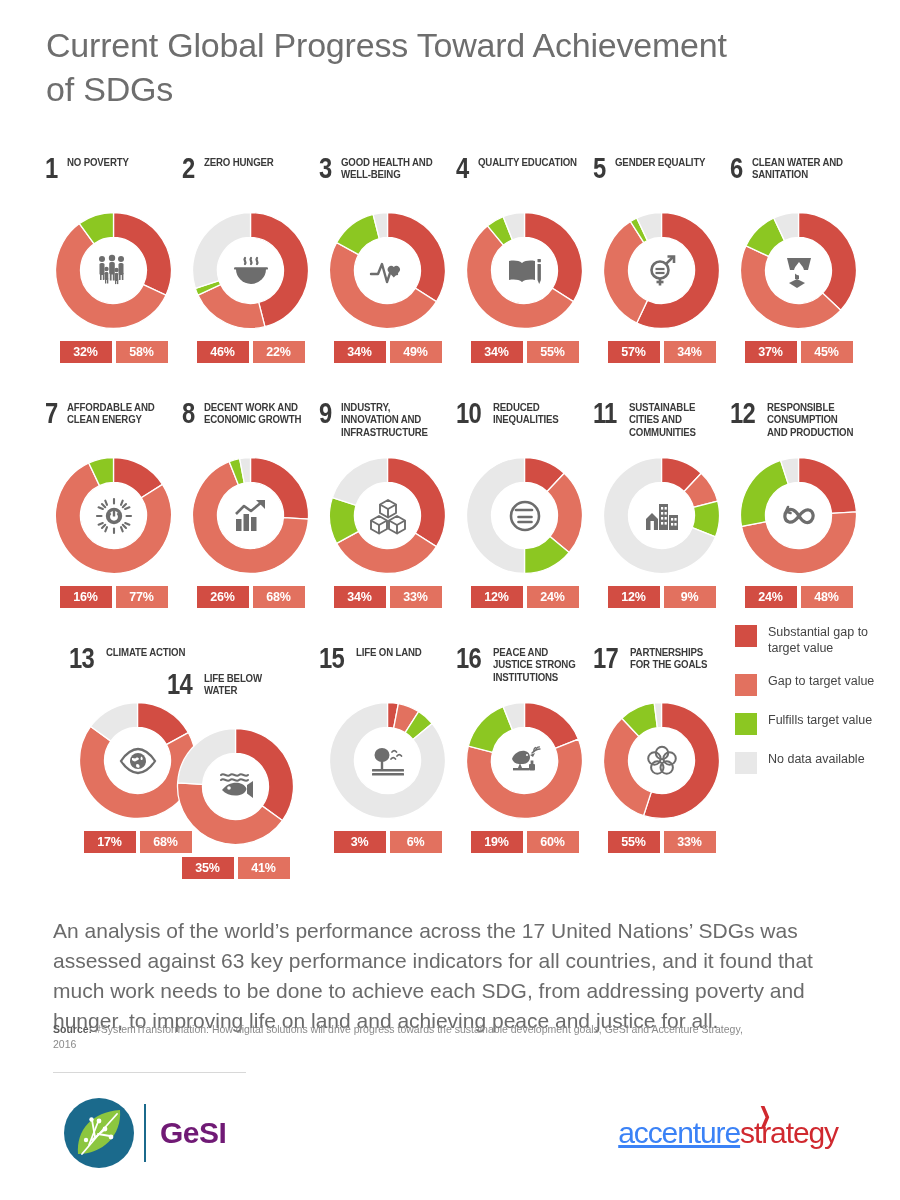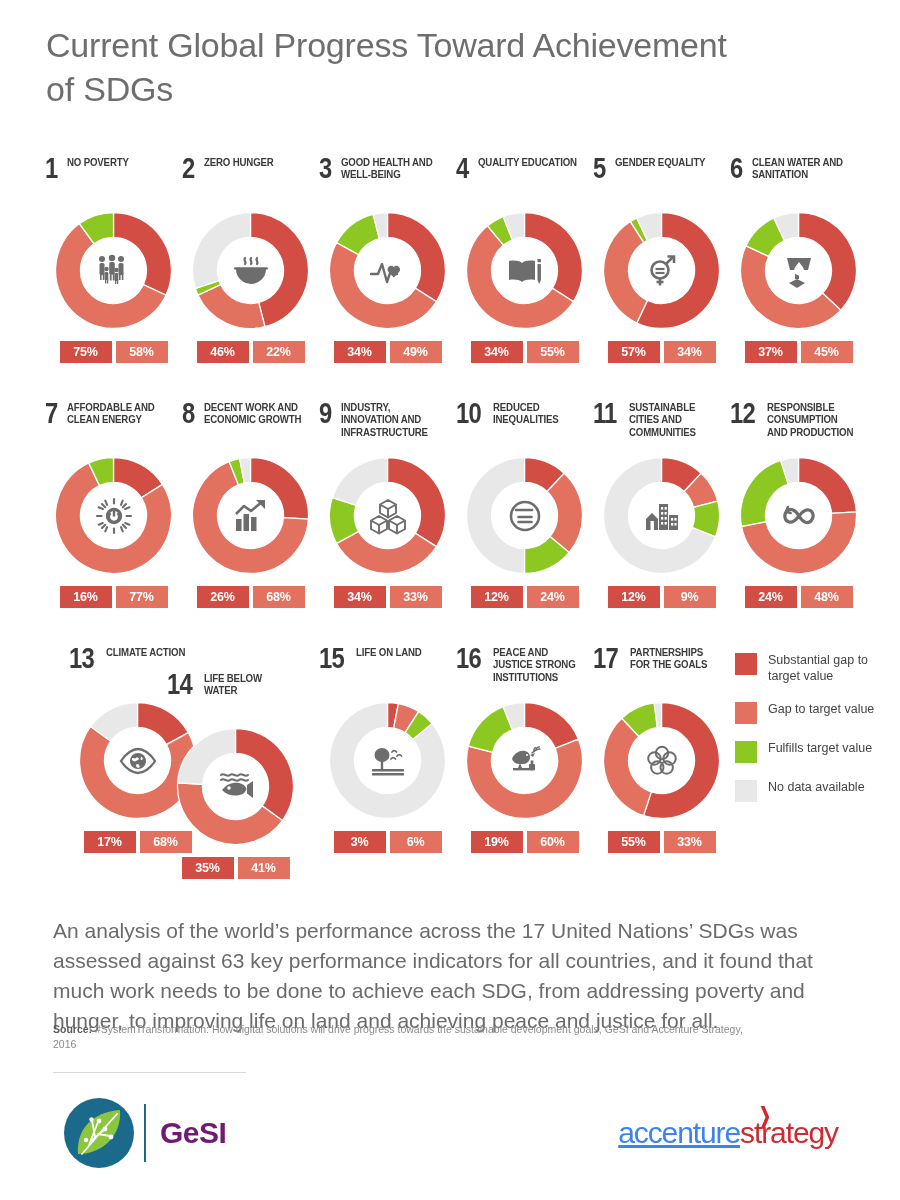--- a/index.html
+++ b/index.html
@@ -99,21 +99,21 @@
     font-size: 12.5px;
     font-weight: 700;
     letter-spacing: -0.2px;
   }
   .badge.dark { background: #d24d43; }
   .badge.light { background: #e2715f; }
 
   
   .legend {
     position: absolute;
-    left: 735px; top: 652px;
+    left: 735px; top: 624px;
     width: 160px;
   }
   .legend-item {
     display: flex;
     align-items: flex-start;
     gap: 11px;
     margin-bottom: 16px;
   }
   .legend-swatch {
     width: 22px; height: 22px;
@@ -235,21 +235,21 @@
                   <rect x="12" y="26.5" width="1.3" height="5"></rect>
     <circle cx="21.5" cy="18" r="2.2"></circle>
                   <rect x="19.7" y="21" width="3.6" height="8" rx="1.2"></rect>
                   <rect x="20" y="27.5" width="1.3" height="4.6"></rect>
                   <rect x="22" y="27.5" width="1.3" height="4.6"></rect>
                 </g>
               </svg>
        </div>
      </div>
      <div class="badges">
-       <div class="badge dark">75%</div>
+       <div class="badge dark">32%</div>
        <div class="badge light">58%</div>
      </div>
         </div>
         <div class="cell" style="left: 182px;">
           <div class="cell-head">
        <div class="sdg-num">2</div>
        <div class="sdg-name">ZERO HUNGER</div>
      </div>
      <div class="donut-wrap">
        <svg class="donut" viewBox="0 0 123 123">

